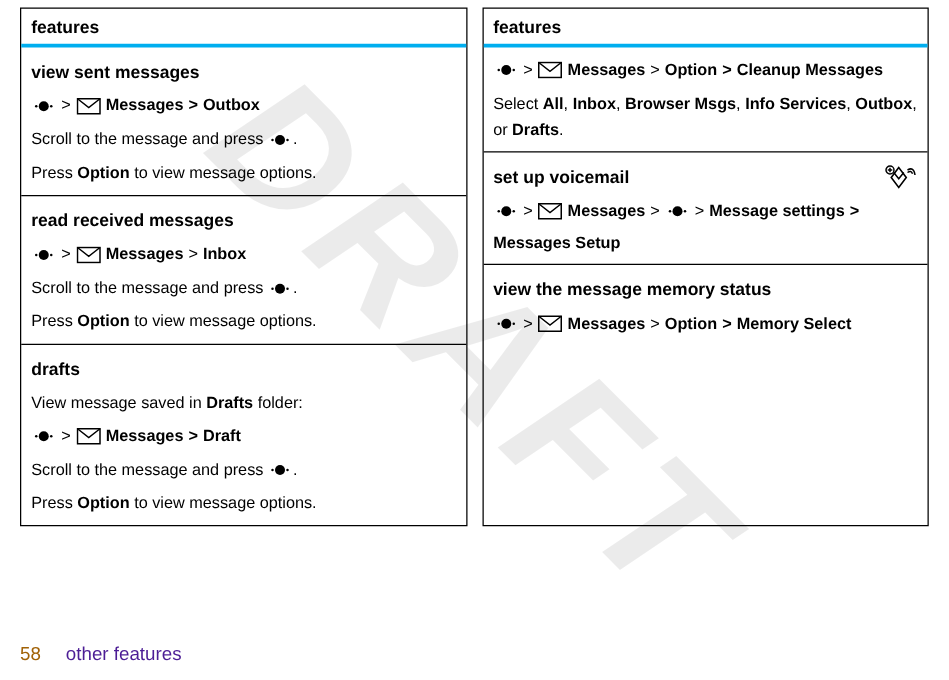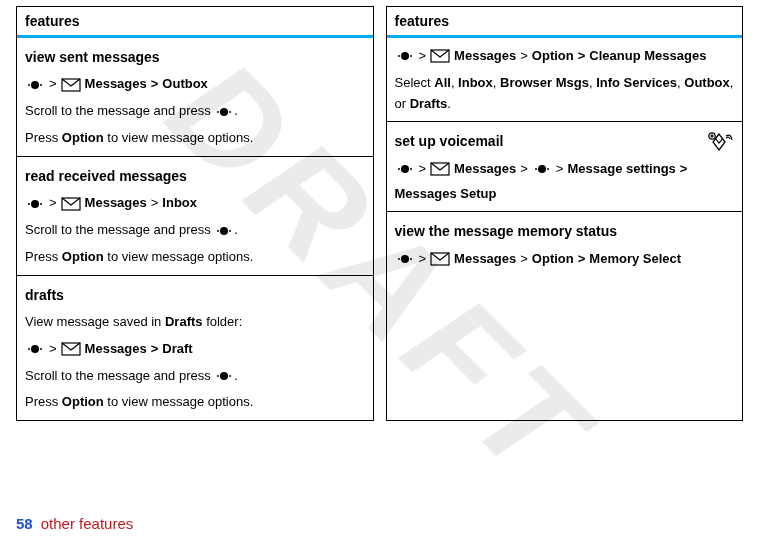--- a/index.html
+++ b/index.html
@@ -63,22 +63,22 @@
   .path { display:flex; flex-wrap:wrap; align-items:center; gap:4px; margin-bottom:6px;}
   .path span.sep { font-family: Arial; }
   .body { margin-bottom:6px; }
   .footer {
     position: absolute;
     left: 16px;
     bottom: 12px;
     font-size: 15px;
     z-index: 1;
   }
-  .pageno { font-weight: bold; color:#1d4ed8; margin-right: 8px;}
-  .footlink { color:#b91c1c; }
+  .pageno { font-weight: normal; color:#a16207; margin-right: 20px;}
+  .footlink { color:#4c1d95; }
   .dot-icon, .env-icon, .badge-icon { display:inline-flex; vertical-align:middle; }
   .dot-icon svg { width:20px; height:12px; }
   .env-icon svg { width:20px; height:14px; }
   .badge-icon { position:absolute; top:6px; right:8px; }
   .badge-icon svg { width:30px; height:30px; }
 </style>
 </head>
 <body>
 
 <div class="watermark">DRAFT</div>

